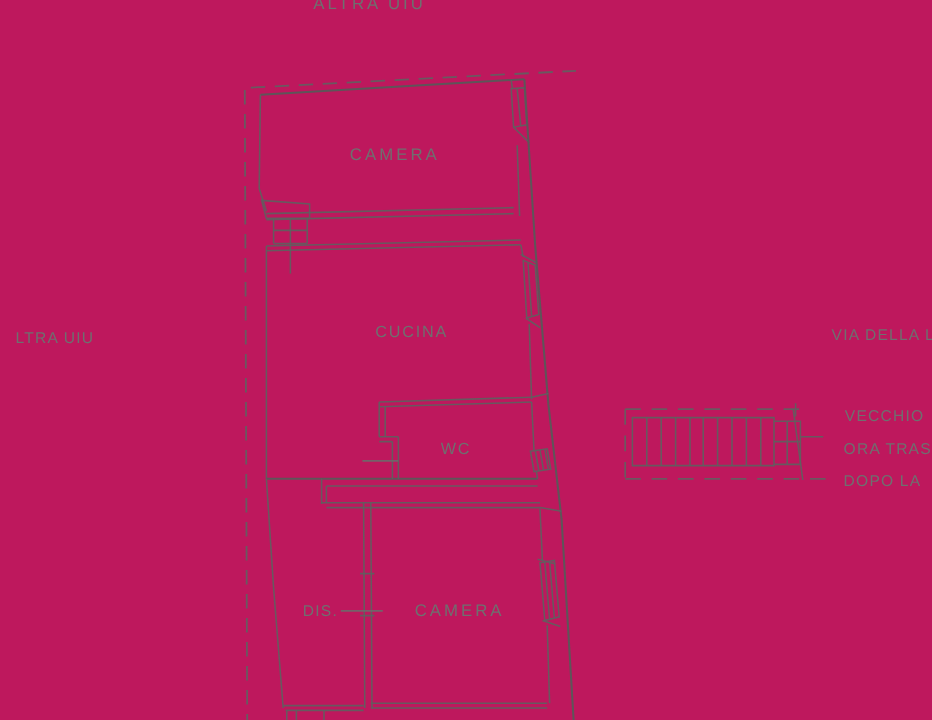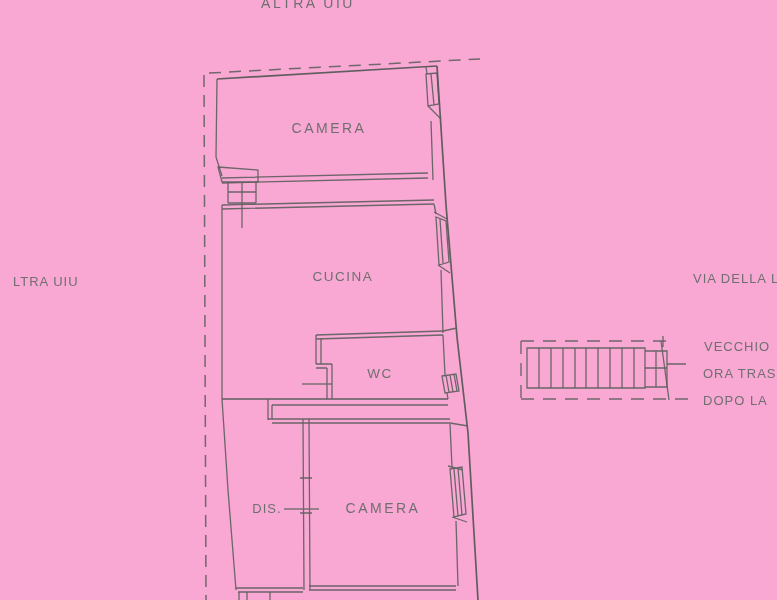--- a/index.html
+++ b/index.html
@@ -1,18 +1,18 @@
 <!DOCTYPE html>
 <html><head>
 <meta charset="utf-8">
 <style>
   html,body { margin:0; padding:0; background:#ffffff; }
   .canvas {
     width:777px; height:600px; position:relative; overflow:hidden;
-    background:#f9a8d4;
+    background:#be185d;
     font-family:"Liberation Sans", sans-serif;
   }
   svg { display:block; }
   .ln   { stroke:#5f5f5f; stroke-width:1.3; fill:none; stroke-opacity:.92; stroke-linecap:butt; }
   .lnT  { stroke:#585858; stroke-width:1.7; fill:none; stroke-opacity:.95; }
   .lnD  { stroke:#6a6a6a; stroke-width:1.5; fill:none; stroke-opacity:.9; }
   .dash { stroke:#606060; stroke-width:1.5; fill:none; stroke-opacity:.9; stroke-dasharray:12 8; }
   .dash2{ stroke:#606060; stroke-width:1.4; fill:none; stroke-opacity:.9; stroke-dasharray:13 9; }
   .plan-text {
     fill:#6f6f6f; font-size:13.5px; letter-spacing:1.5px;

